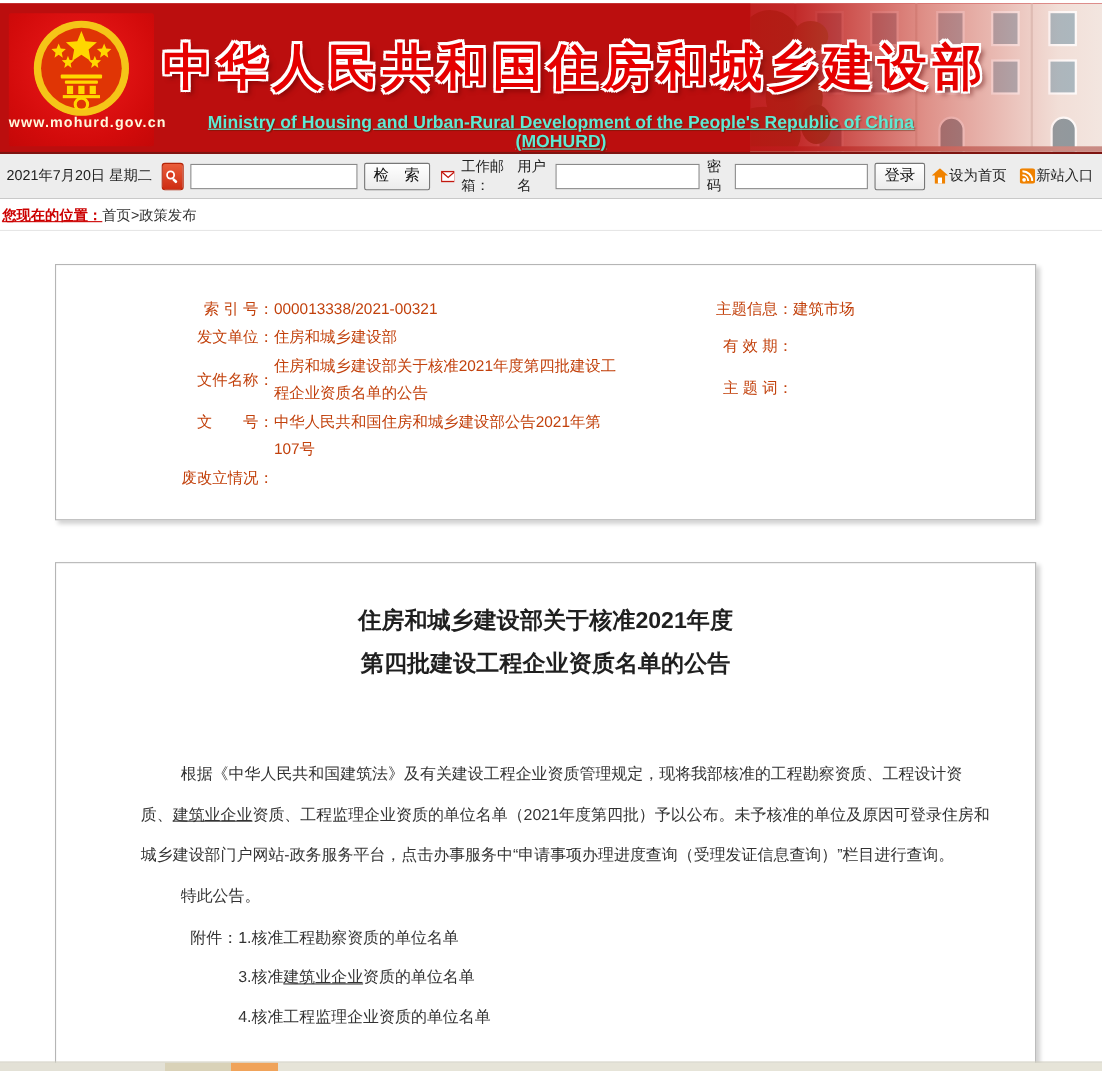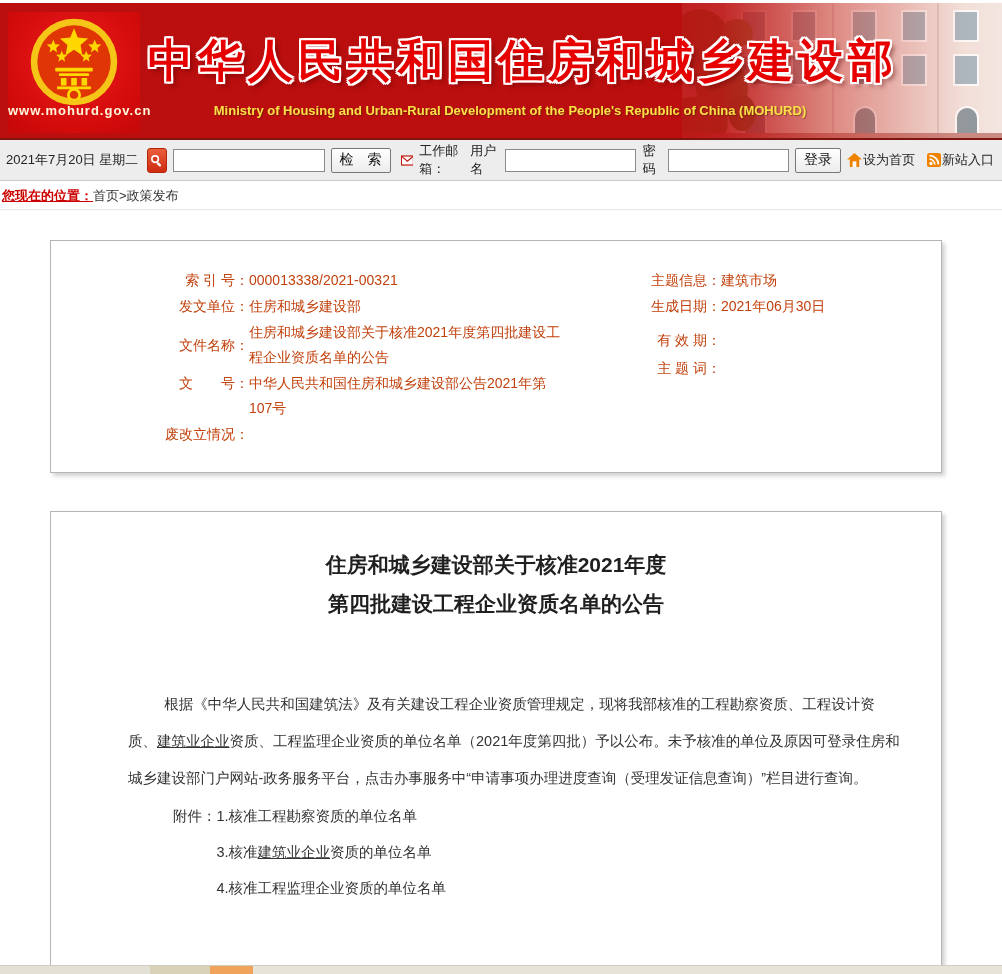--- a/index.html
+++ b/index.html
@@ -18,22 +18,22 @@
     background:radial-gradient(circle at 50% 40%, #ee1c1c 0%, #d30b0b 70%, #c40808 100%);
     border-radius:2px; z-index:3; }
   .emblem-box svg { display:block; margin:3px auto 0; }
   .site-url { position:absolute; bottom:15px; left:0; width:100%; text-align:center;
     color:#fff8dc; font-weight:bold; font-size:13px; letter-spacing:1px; }
   .cn-title { position:absolute; left:148px; top:28px; width:800px; z-index:2;
     font-size:45px; font-weight:bold; color:#e60000; letter-spacing:5px; white-space:nowrap;
     text-shadow:-2px -2px 0 #fff,2px -2px 0 #fff,-2px 2px 0 #fff,2px 2px 0 #fff,
       0 -2px 0 #fff,0 2px 0 #fff,-2px 0 0 #fff,2px 0 0 #fff,4px 4px 5px rgba(90,0,0,.55); }
   .en-title { position:absolute; left:150px; top:100px; width:720px; z-index:2;
-    text-align:center; font-size:13px; font-weight:bold; color:#fde047;
-    text-shadow:1px 1px 1px rgba(60,30,0,.45); }
+    text-align:center; font-size:16px; font-weight:bold; color:#5eead4;
+    text-shadow:1px 1px 1px rgba(60,30,0,.45);text-decoration:underline; }
 
   
   .toolbar { height:41px; background:#ededed; border-bottom:1px solid #c9c9c9;
     display:flex; align-items:center; padding:0 8px 0 6px; gap:6px;
     font-size:13px; color:#222; }
   .tb-date { margin-right:3px; white-space:nowrap; }
   .search-btn { width:25px; height:25px; border-radius:3px;
     background:linear-gradient(#ea5d3a,#ce2c12); border:1px solid #b52408;
     display:flex; align-items:center; justify-content:center; cursor:pointer; }
   .tb-input { height:23px; border:1px solid #8a8a8a; background:#fff; padding:0 4px;
@@ -55,21 +55,21 @@
   
   .meta-box { width:892px; margin:30px 0 0 50px; border:1px solid #b5b5b5;
     box-shadow:3px 3px 4px rgba(0,0,0,.18); background:#fff;
     padding:27px 0 24px; display:flex; }
   .meta-left { margin-left:104px; width:412px; }
   .meta-right { margin-left:60px; width:290px; }
   .mrow { display:flex; font-size:14px; color:#c2410c; line-height:25px; margin-bottom:1px; }
   .mlabel { width:94px; text-align:right; flex:none; white-space:pre; }
   .mvalue { flex:1; }
   .meta-right .sp1 { margin-top:9px; }
-  .meta-right .sp2 { margin-top:3px; }
+  .meta-right .sp2 { margin-top:13px; }
 
   
   .doc-box { width:892px; height:491px; margin:38px 0 0 50px; border:1px solid #b5b5b5;
     box-shadow:3px 3px 4px rgba(0,0,0,.18); background:#fff; overflow:hidden; }
   .doc-title { margin-top:33px; text-align:center; font-size:21px; font-weight:bold;
     color:#1f1f1f; line-height:39px; }
   .doc-para { margin:63px 38px 0 77px; font-size:14.5px; color:#333;
     line-height:37px; text-indent:2.5em; }
   .doc-link { text-decoration:underline; }
   .doc-closing { margin:0 38px 0 77px; font-size:14.5px; color:#333;
@@ -218,43 +218,40 @@
     <div class="mrow">
       <span class="mlabel">废改立情况：</span>
       <span class="mvalue"></span>
     </div>
   </div>
   <div class="meta-right">
     <div class="mrow">
       <span class="mlabel">主题信息：</span>
       <span class="mvalue">建筑市场</span>
     </div>
-    <div class="mrow">
-      <span class="mlabel">生成日期：</span>
-      <span class="mvalue">2021年06月30日</span>
-    </div>
     <div class="mrow sp1">
       <span class="mlabel">有 效 期：</span>
       <span class="mvalue"></span>
     </div>
     <div class="mrow sp2">
       <span class="mlabel">主 题 词：</span>
       <span class="mvalue"></span>
     </div>
   </div>
 </div>
 
 <div class="doc-box">
   <div class="doc-title">
     <div>住房和城乡建设部关于核准2021年度</div>
     <div>第四批建设工程企业资质名单的公告</div>
   </div>
 
   <p class="doc-para"><span>根据《中华人民共和国建筑法》及有关建设工程企业资质管理规定，现将我部核准的工程勘察资质、工程设计资质、</span><span class="doc-link">建筑业企业</span><span>资质、工程监理企业资质的单位名单（2021年度第四批）予以公布。未予核准的单位及原因可登录住房和城乡建设部门户网站-政务服务平台，点击办事服务中“申请事项办理进度查询（受理发证信息查询）”栏目进行查询。</span></p>
 
+  <p class="doc-closing">特此公告。</p>
 
   <div class="attach">
     <span class="attach-label">附件：</span>
     <div class="attach-list">
       <div><span>1.核准工程勘察资质的单位名单</span><span class="doc-link"></span><span></span></div>
       <div><span>3.核准</span><span class="doc-link">建筑业企业</span><span>资质的单位名单</span></div>
       <div><span>4.核准工程监理企业资质的单位名单</span><span class="doc-link"></span><span></span></div>
     </div>
   </div>
 

